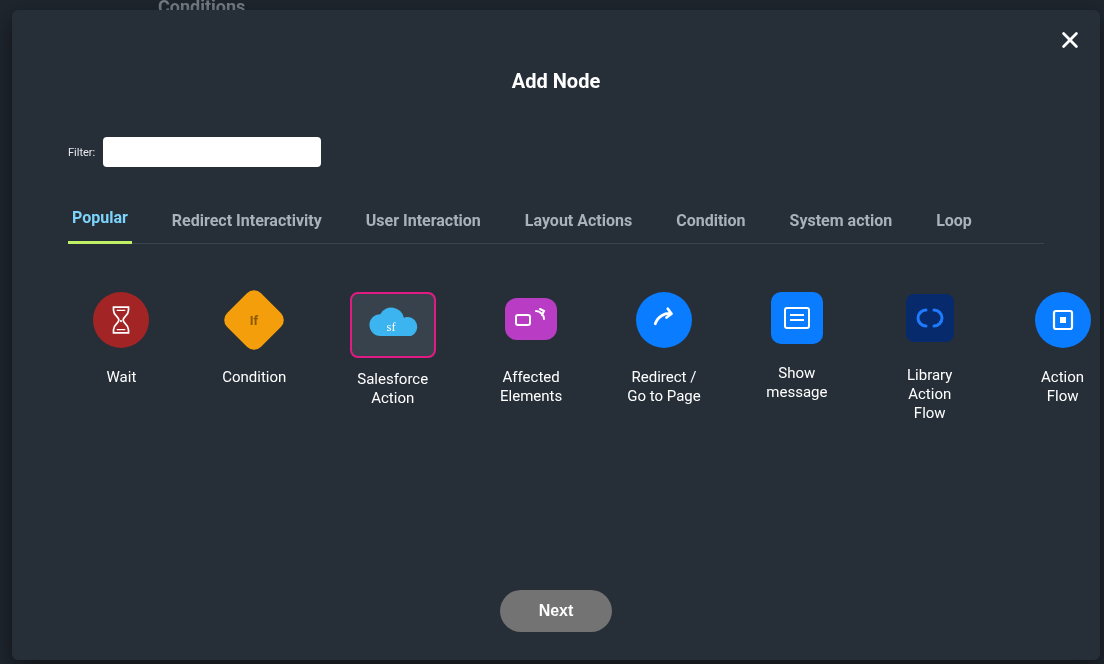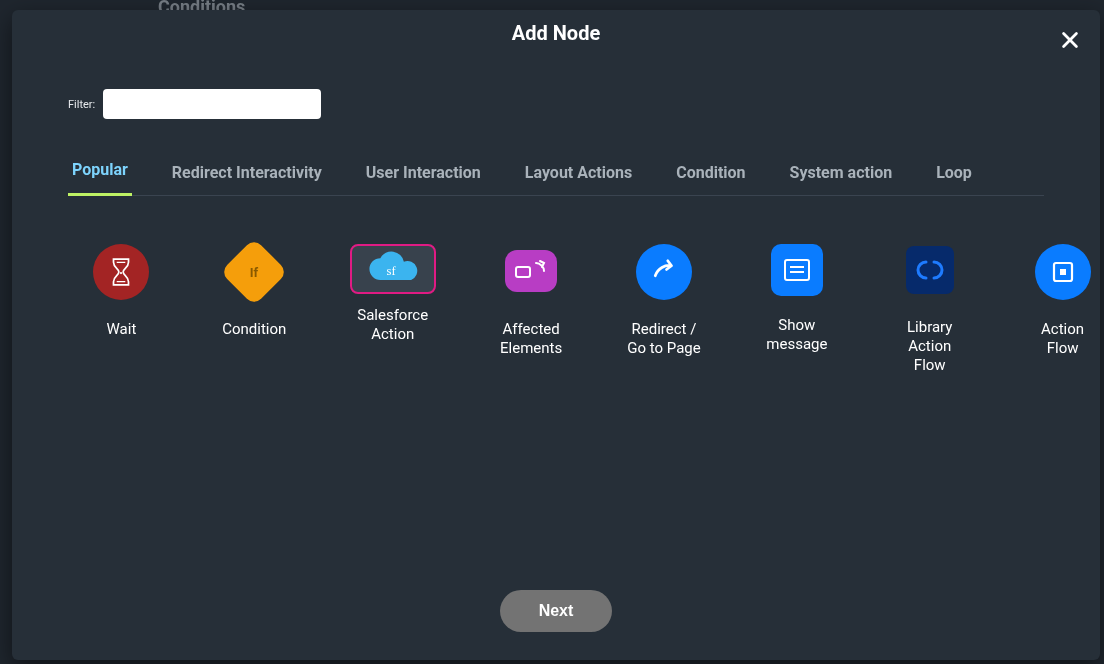--- a/index.html
+++ b/index.html
@@ -43,20 +43,21 @@
     color: #fff;
     font-size: 26px;
     font-weight: 700;
   }
   .close-btn svg { width: 22px; height: 22px; }
   .modal-title {
     text-align: center;
     font-size: 20px;
     font-weight: 700;
     padding-top: 11px;
+    margin-top: 48px;
   }
   .filter-row {
     display: flex;
     align-items: center;
     gap: 8px;
     margin: 44px 0 0 56px;
   }
   .filter-label {
     font-size: 11px;
     color: #e6e9ec;
@@ -109,21 +110,21 @@
     width: 56px;
     height: 56px;
     border-radius: 50%;
     display: flex;
     align-items: center;
     justify-content: center;
     margin-bottom: 20px;
   }
   .icon-frame {
     width: 86px;
-    height: 50px;
+    height: 66px;
     border: 2px solid #e01b84;
     border-radius: 8px;
     background: #38424d;
     display: flex;
     align-items: center;
     justify-content: center;
     margin-bottom: 12px;
   }
   .node-label {
     font-size: 15px;

